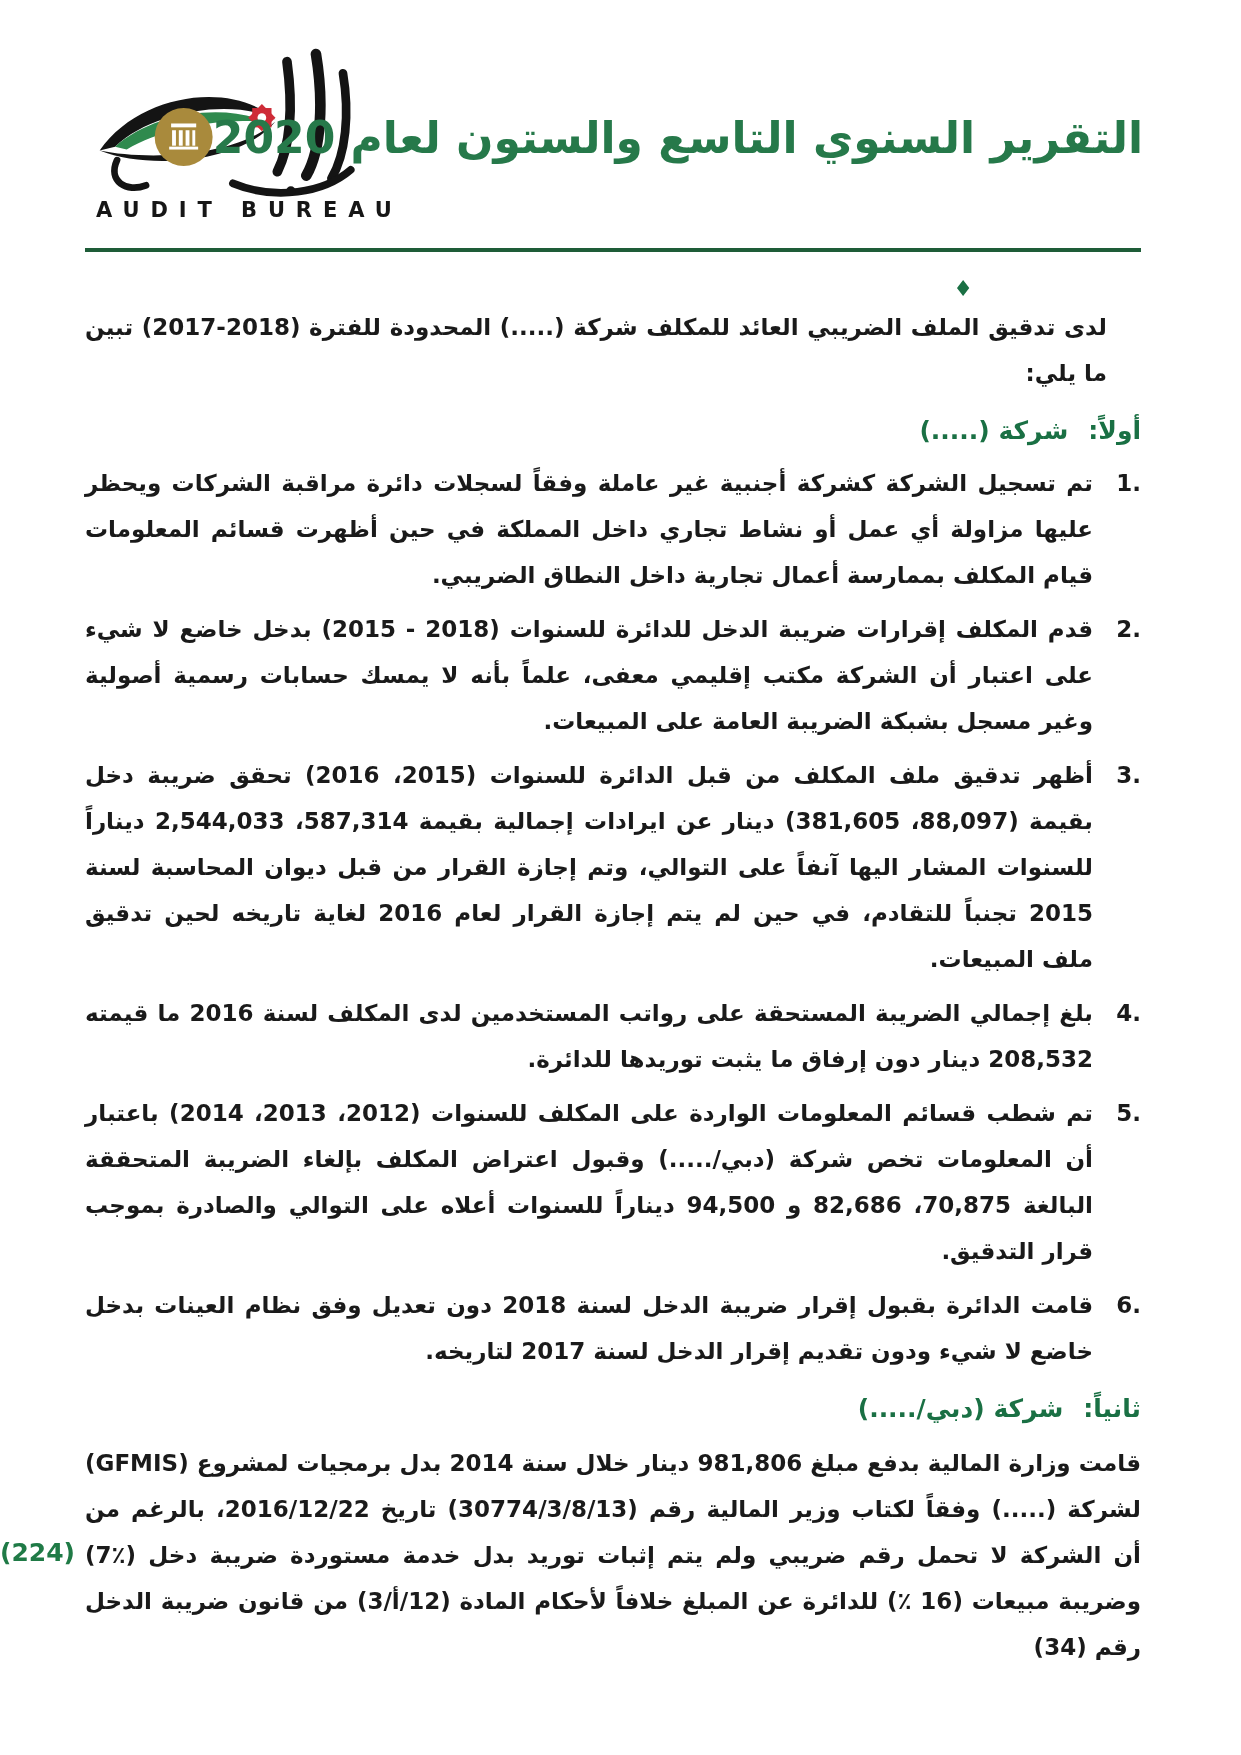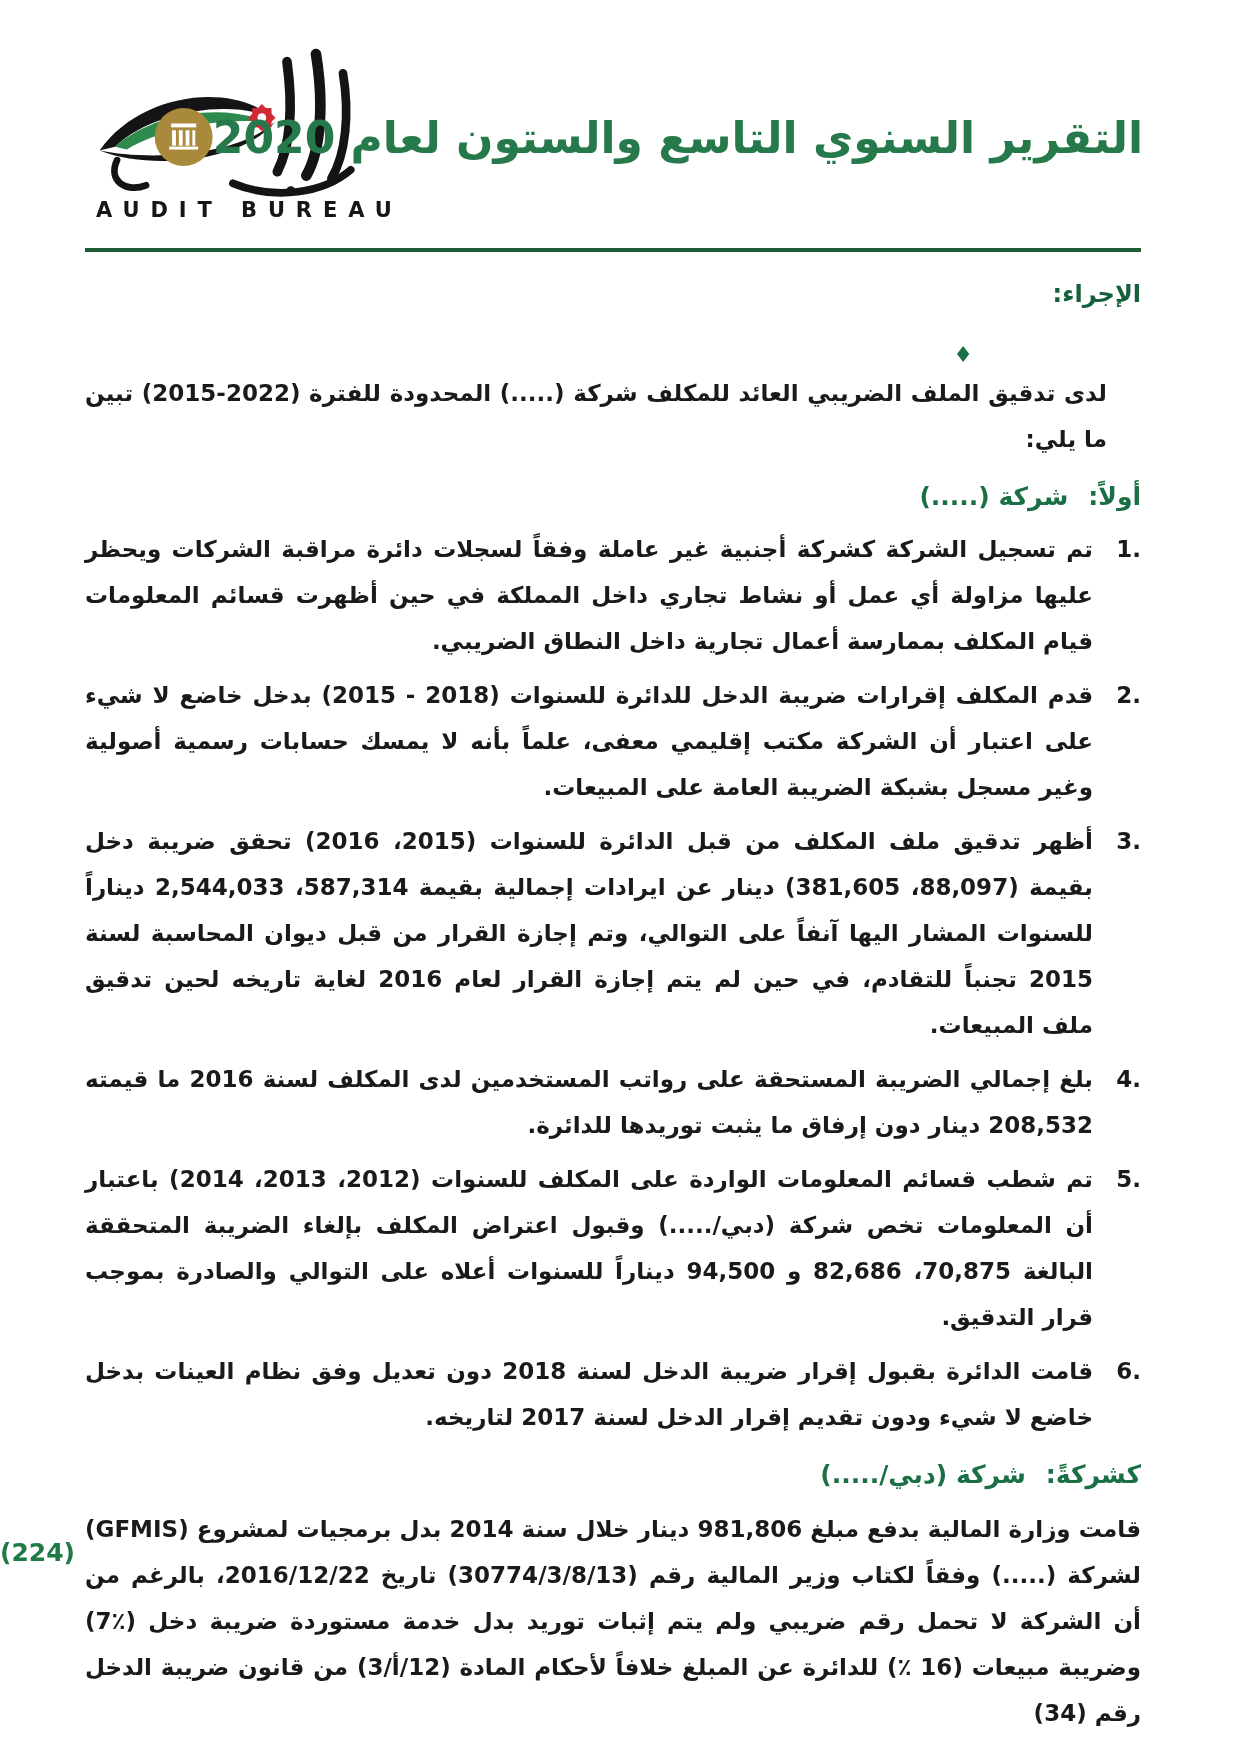--- a/index.html
+++ b/index.html
@@ -100,26 +100,25 @@
         <circle cx="208" cy="148" r="5" fill="#141414"></circle>
       </svg>
       <span class="logo-wordmark">AUDIT BUREAU</span>
     </div>
     <div class="report-title">التقرير السنوي التاسع والستون لعام 2020</div>
     <div class="header-rule"></div>
   </div>
 
   <div class="content">
 
-    <div class="proc-label">الإجراء:</div>
 
     <div class="dir-heading">
       <span class="diamond">♦</span>
     </div>
-    <div class="intro">لدى تدقيق الملف الضريبي العائد للمكلف شركة (.....) المحدودة للفترة (2022-2015) تبين ما يلي:</div>
+    <div class="intro">لدى تدقيق الملف الضريبي العائد للمكلف شركة (.....) المحدودة للفترة (2018-2017) تبين ما يلي:</div>
 
     <div class="sec-heading">
       <span>أولاً:</span>
       <span>شركة (.....)</span>
     </div>
 
     <div class="list">
         <div class="li">
           <span class="num">1.</span>
           <div class="txt">تم تسجيل الشركة كشركة أجنبية غير عاملة وفقاً لسجلات دائرة مراقبة الشركات ويحظر عليها مزاولة أي عمل أو نشاط تجاري داخل المملكة في حين أظهرت قسائم المعلومات قيام المكلف بممارسة أعمال تجارية داخل النطاق الضريبي.</div>
@@ -140,21 +139,21 @@
           <span class="num">5.</span>
           <div class="txt">تم شطب قسائم المعلومات الواردة على المكلف للسنوات (2012، 2013، 2014) باعتبار أن المعلومات تخص شركة (دبي/.....) وقبول اعتراض المكلف بإلغاء الضريبة المتحققة البالغة 70,875، 82,686 و 94,500 ديناراً للسنوات أعلاه على التوالي والصادرة بموجب قرار التدقيق.</div>
         </div>
         <div class="li">
           <span class="num">6.</span>
           <div class="txt">قامت الدائرة بقبول إقرار ضريبة الدخل لسنة 2018 دون تعديل وفق نظام العينات بدخل خاضع لا شيء ودون تقديم إقرار الدخل لسنة 2017 لتاريخه.</div>
         </div>
       </div>
 
     <div class="sec-heading">
-      <span>كشركةً:</span>
+      <span>ثانياً:</span>
       <span>شركة (دبي/.....)</span>
     </div>
     <div class="sec2-para">قامت وزارة المالية بدفع مبلغ 981,806 دينار خلال سنة 2014 بدل برمجيات لمشروع (GFMIS) لشركة (.....) وفقاً لكتاب وزير المالية رقم (30774/3/8/13) تاريخ 2016/12/22، بالرغم من أن الشركة لا تحمل رقم ضريبي ولم يتم إثبات توريد بدل خدمة مستوردة ضريبة دخل (٪7) وضريبة مبيعات (16 ٪) للدائرة عن المبلغ خلافاً لأحكام المادة (12/أ/3) من قانون ضريبة الدخل رقم (34)</div>
 
   </div>
 
   <div class="page-number">(224)</div>
 
 </div>
 

